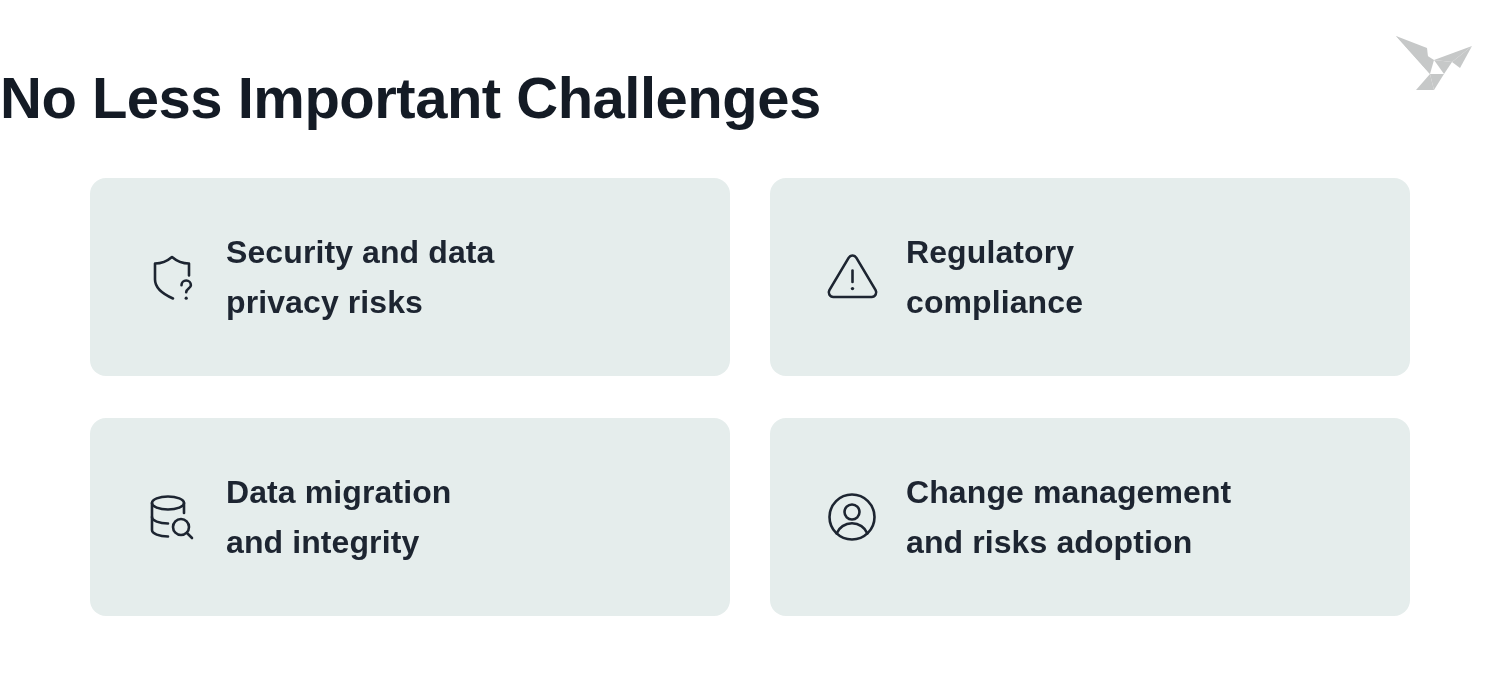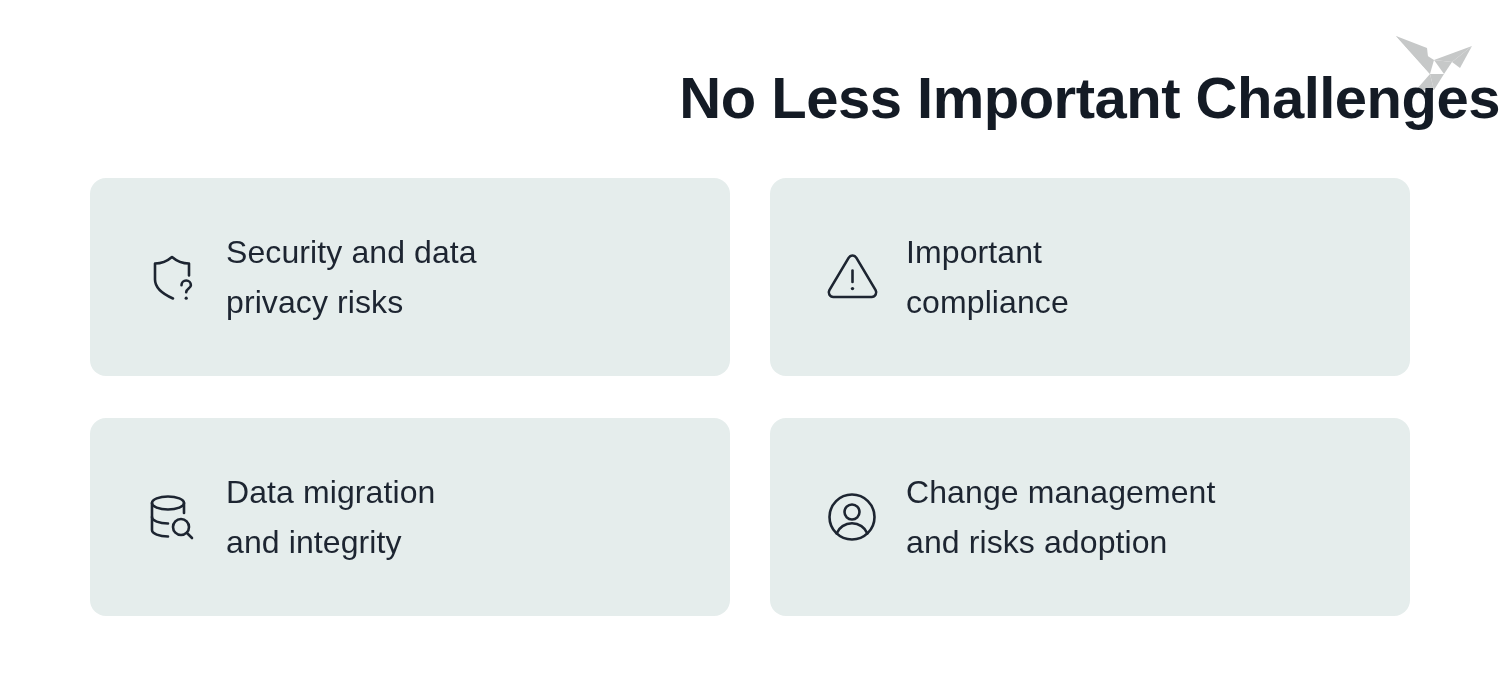--- a/index.html
+++ b/index.html
@@ -29,21 +29,21 @@
     width: 96px;
     height: 80px;
   }
 
   
   .title {
     position: absolute;
     top: 62px;
     left: 0;
     width: 1500px;
-    text-align: right;
+    text-align: left;
     font-size: 58px;
     line-height: 72px;
     font-weight: 800;
     letter-spacing: -0.5px;
     color: #141b25;
     font-family: "Liberation Sans", sans-serif;
     white-space: nowrap;
   }
 
   
@@ -80,21 +80,21 @@
   }
   .card-icon svg {
     display: block;
     width: 58px;
     height: 58px;
   }
 
   .card-label {
     font-size: 32px;
     line-height: 50px;
-    font-weight: 400;
+    font-weight: 700;
     color: #1d2531;
     font-family: "Liberation Sans", sans-serif;
     white-space: pre-line;
     letter-spacing: 0.1px;
   }
 </style>
 </head>
 <body>
 
 <div class="slide">
@@ -130,21 +130,21 @@
     </div>
 
     <div class="card">
       <span class="card-icon">
         <svg viewBox="0 0 58 58" fill="none" xmlns="http://www.w3.org/2000/svg" aria-hidden="true">
           <path d="M25.6 9.8 6.4 42.1c-1.8 3 .4 6.9 3.9 6.9h38.4c3.5 0 5.7-3.9 3.9-6.9L33.4 9.8c-1.8-3-6-3-7.8 0Z" stroke="#1d2531" stroke-width="2.6" stroke-linejoin="round"></path>
           <path d="M29.5 22.5v11.5" stroke="#1d2531" stroke-width="2.6" stroke-linecap="round"></path>
           <circle cx="29.5" cy="40.6" r="1.7" fill="#1d2531"></circle>
         </svg>
       </span>
-      <span class="card-label">Important
+      <span class="card-label">Regulatory
 compliance</span>
     </div>
 
     <div class="card">
       <span class="card-icon">
         <svg viewBox="0 0 58 58" fill="none" xmlns="http://www.w3.org/2000/svg" aria-hidden="true">
           <ellipse cx="25" cy="15" rx="16" ry="6.5" stroke="#1d2531" stroke-width="2.6"></ellipse>
           <path d="M9 15v14c0 3.6 7.2 6.5 16 6.5" stroke="#1d2531" stroke-width="2.6" stroke-linecap="round"></path>
           <path d="M41 15v10" stroke="#1d2531" stroke-width="2.6" stroke-linecap="round"></path>
           <path d="M9 29v13c0 3.6 7.2 6.5 16 6.5" stroke="#1d2531" stroke-width="2.6" stroke-linecap="round"></path>

